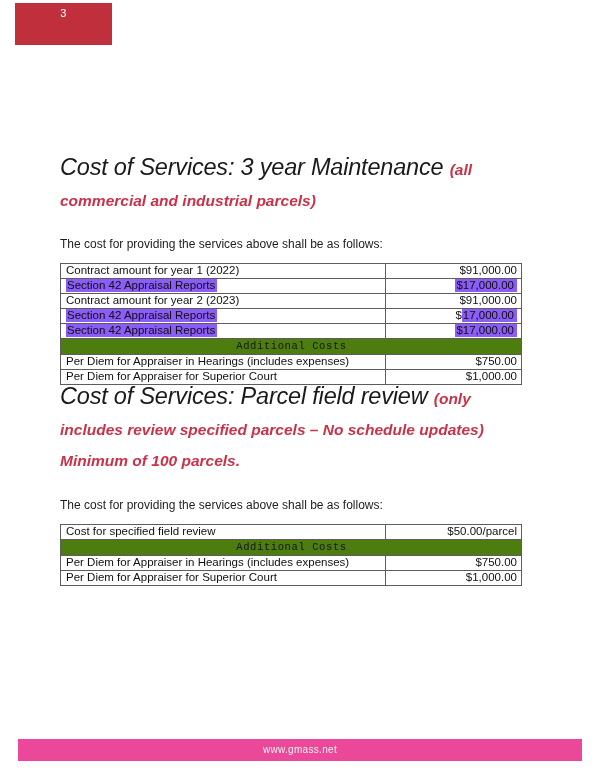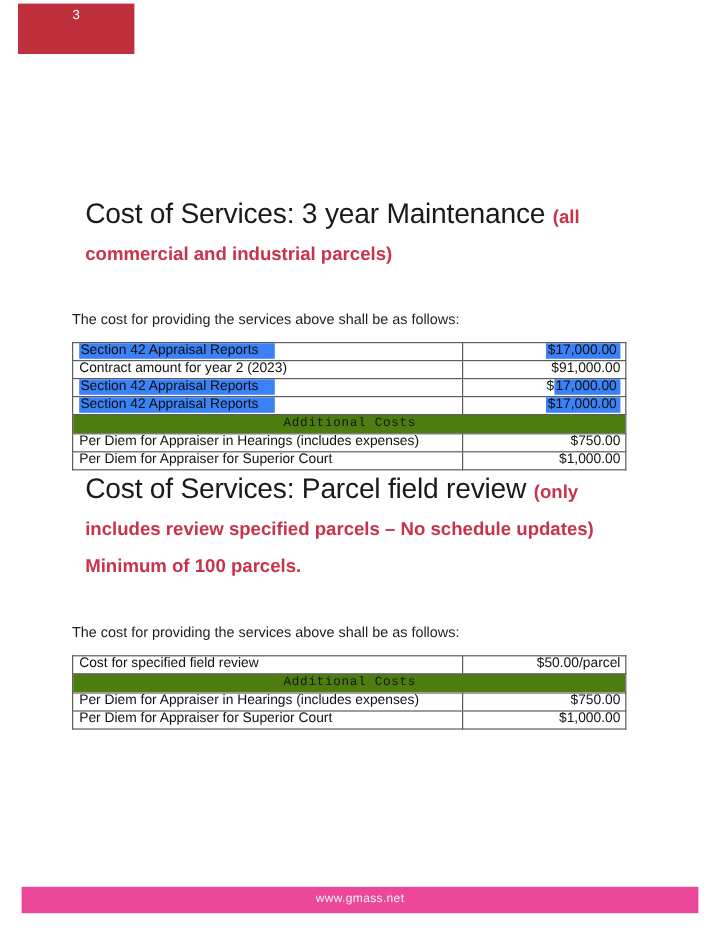--- a/index.html
+++ b/index.html
@@ -43,27 +43,28 @@
 
   .section {
     position: absolute;
     left: 60px;
     width: 462px;
   }
   .section-a { top: 152px; }
   .section-b { top: 381px; }
 
   h1.doc-heading {
-    margin: 11px;
+    margin: 0;
     padding: 0;
     font-size: 23.5px;
     font-weight: 400;
     color: #1a1a1a;
     line-height: 1.32;
     letter-spacing: -0.2px;
+    font-style: italic;
   }
   h1.doc-heading .accent {
     color: #c8334a;
     font-size: 15.5px;
     font-weight: 700;
     letter-spacing: 0;
   }
 
   p.lead {
     margin: 0;
@@ -93,23 +94,23 @@
     padding: 0 4px 1px 5px;
     line-height: 13px;
     white-space: nowrap;
     overflow: hidden;
   }
   td.label { text-align: left; }
   td.value { text-align: right; padding-right: 6px; }
 
   
   .hl {
-    background: #3b82f6;
+    background: #8b5cf6;
     color: #0d0d0d;
-    padding: 1px 14px 1px 1px;
+    padding: 1px 2px 1px 1px;
     box-decoration-break: clone;
   }
   td.value .hl { padding-right: 3px; }
 
   tr.subhead td {
     background: #4d7c0f;
     text-align: center;
     font-family: "Liberation Mono", "DejaVu Sans Mono", monospace;
     font-size: 10.5px;
     letter-spacing: 0.6px;
@@ -148,20 +149,24 @@
     </h1>
     <p class="lead lead-a">The cost for providing the services above shall be as follows:</p>
 
     <table class="cost-table">
       <colgroup>
           <col class="c-label">
           <col class="c-value">
         </colgroup>
       <tbody>
         <tr>
+          <td class="label"><span>Contract amount for year 1 (2022)</span></td>
+          <td class="value"><span>$91,000.00</span></td>
+        </tr>
+        <tr>
           <td class="label"><span class="hl">Section 42 Appraisal Reports</span></td>
           <td class="value"><span class="hl">$17,000.00</span></td>
         </tr>
         <tr>
           <td class="label"><span>Contract amount for year 2 (2023)</span></td>
           <td class="value"><span>$91,000.00</span></td>
         </tr>
         <tr>
           <td class="label"><span class="hl">Section 42 Appraisal Reports</span></td>
           <td class="value"><span>$</span><span class="hl">17,000.00</span></td>

